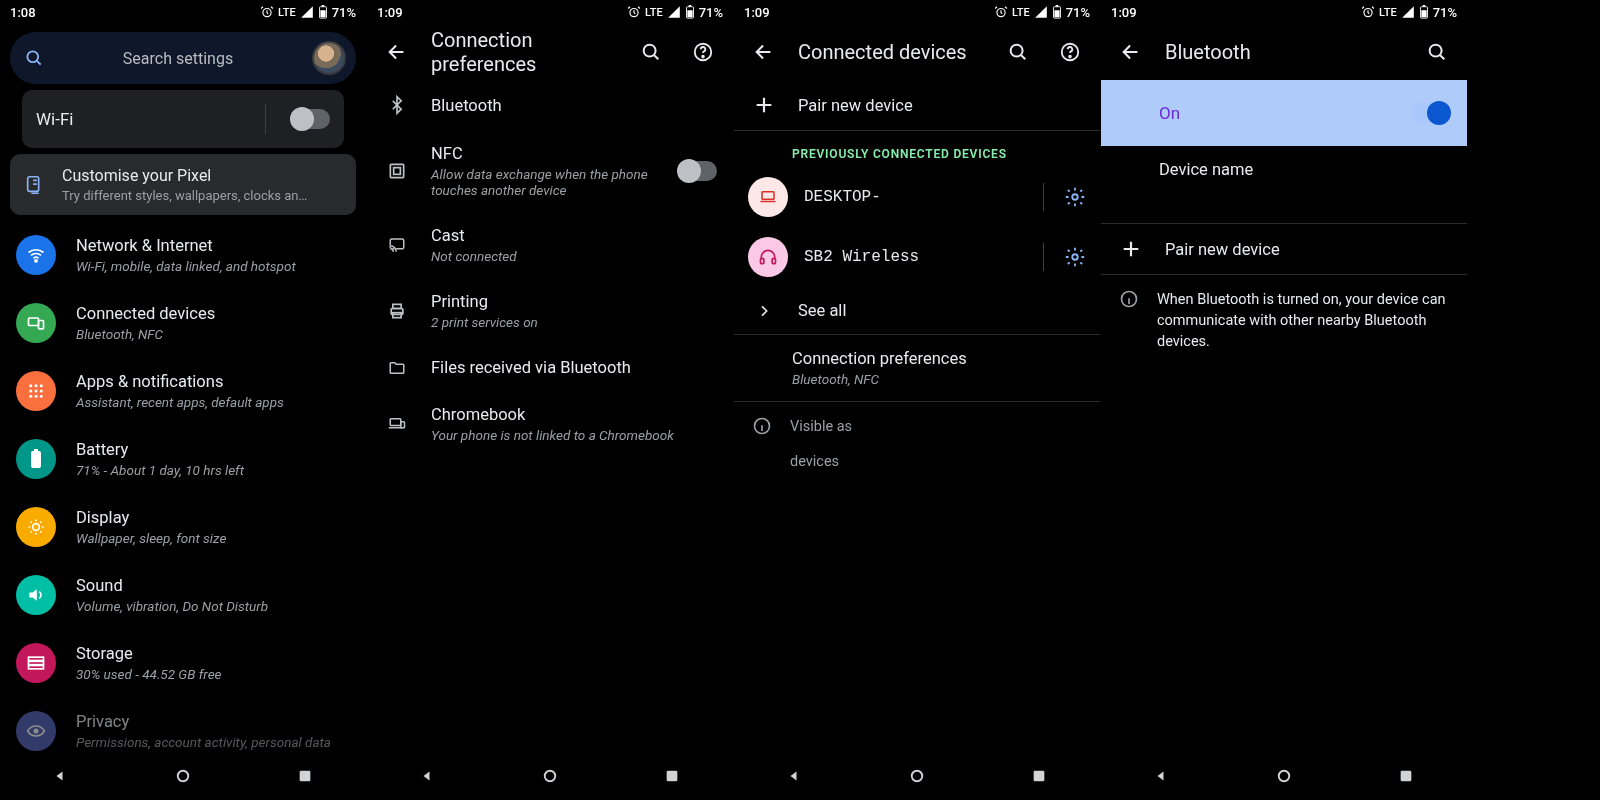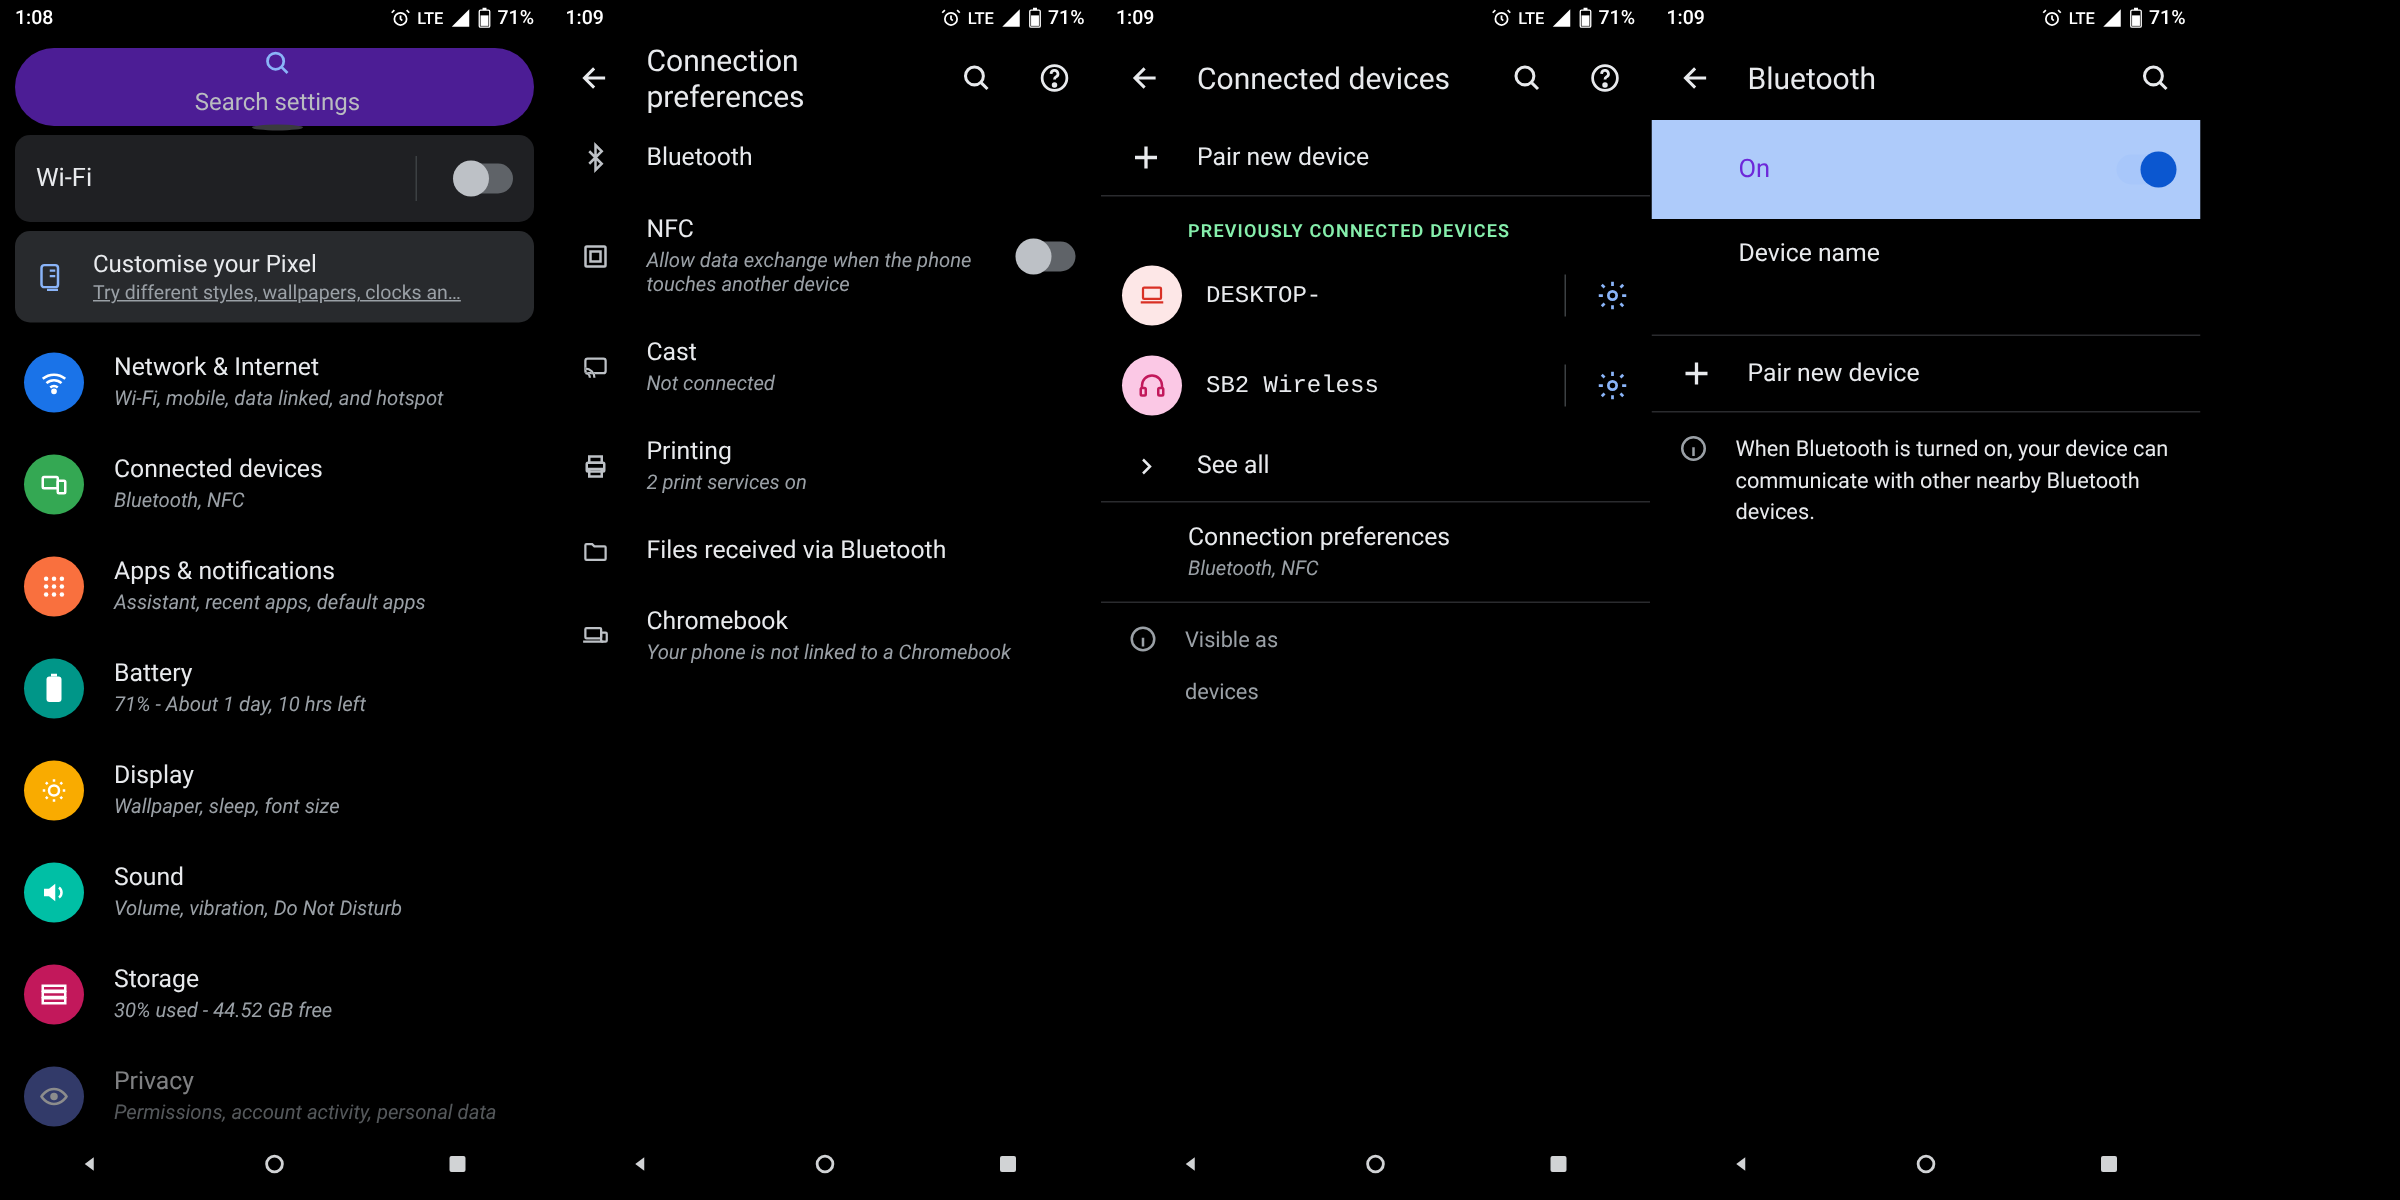--- a/index.html
+++ b/index.html
@@ -8,35 +8,35 @@
   .phone { width: 400px; height: 800px; position: relative; background: #000; display: flex; flex-direction: column; border-right: 1px solid #000; }
   .status { height: 24px; display: flex; align-items: center; justify-content: space-between; padding: 0 10px; font-size: 13px; font-weight: 500; color: #fff; }
   .status .right { display: flex; align-items: center; gap: 4px; }
   .ic { display: inline-flex; align-items: center; justify-content: center; }
   .content { flex: 1; overflow: hidden; }
   .navbar { height: 48px; display: flex; align-items: center; justify-content: space-around; }
   .navbtn { width: 40px; height: 40px; display: flex; align-items: center; justify-content: center; opacity: .9; }
   .hdr { display: flex; align-items: center; height: 56px; padding: 0 12px; gap: 16px; }
   .hdr .title { font-size: 20px; font-weight: 400; color: #e8eaed; flex: 1; }
   .hdr .act { width: 36px; height: 36px; display:flex; align-items:center; justify-content:center; }
-  .search-pill { margin: 8px 10px 6px; background: #4c1d95; border-radius: 28px; height: 52px; display:flex; align-items:center; padding: 0 10px 0 14px; gap: 6px; flex-direction: column; }
+  .search-pill { margin: 8px 10px 6px; background: #0f172a; border-radius: 28px; height: 52px; display:flex; align-items:center; padding: 0 10px 0 14px; gap: 28px; }
   .search-pill .txt { flex:1; text-align:center; color:#b9bcc0; font-size:16px; }
   .avatar { width: 34px; height:34px; border-radius:50%; background: radial-gradient(circle at 40% 35%, #d8b28c 0 30%, #7a6a5a 31% 55%, #3b4a5e 56% 100%); border:2px solid #3a3b3e; }
-  .card { margin: 6px 10px; background: #1f2023; border-radius: 10px; display:flex; align-items:center; padding: 14px 14px; gap: 14px; }
+  .card { margin: 6px 22px; background: #1f2023; border-radius: 10px; display:flex; align-items:center; padding: 14px 14px; gap: 14px; }
   .card.dim { background:#1f2023; }
   .card .grow { flex:1; }
   .toggle { width: 38px; height: 20px; border-radius: 12px; background:#5f6368; position:relative; }
   .toggle::after { content:""; position:absolute; top:-2px; right:-2px; width:24px; height:24px; border-radius:50%; background:#bdc1c6; }
   .toggle.off::after { left:-2px; right:auto; background:#bdc1c6; }
   .toggle.off { background:#5f6368; }
   .toggle.blue-on { background:#a8c7fa; }
   .toggle.blue-on::after { background:#0b57d0; right:-2px; }
   .tile { margin: 6px 10px; background:#282a2d; border-radius:10px; padding: 12px 14px; display:flex; align-items:center; gap:16px; }
   .tile .t { font-size:16px; color:#e8eaed; }
-  .tile .s { font-size:13px; color:#9aa0a6; margin-top:3px;text-decoration:underline; }
+  .tile .s { font-size:13px; color:#9aa0a6; margin-top:3px; }
   .list-item { display:flex; align-items:center; padding: 14px 16px; gap: 20px; }
   .list-item .iconcol { width: 28px; display:flex; justify-content:center; }
   .list-item .textcol { flex:1; }
   .list-item .t { font-size:16.5px; color:#e8eaed; }
   .list-item .s { font-size:13.5px; color:#9aa0a6; margin-top:3px;font-style:italic; }
   .circ { width:40px; height:40px; border-radius:50%; display:flex; align-items:center; justify-content:center; flex-shrink:0; }
   .section-label { color:#86efac; font-size:12px; letter-spacing: .8px; font-weight:600; padding: 16px 16px 6px 58px; }
   .divider { height:1px; background:#2a2b2e; margin: 0; }
   .dev-row { display:flex; align-items:center; padding: 10px 14px; gap: 16px; font-family: Liberation Mono, monospace; }
   .dev-row .name { flex:1; font-size:16px; color:#e8eaed; }

